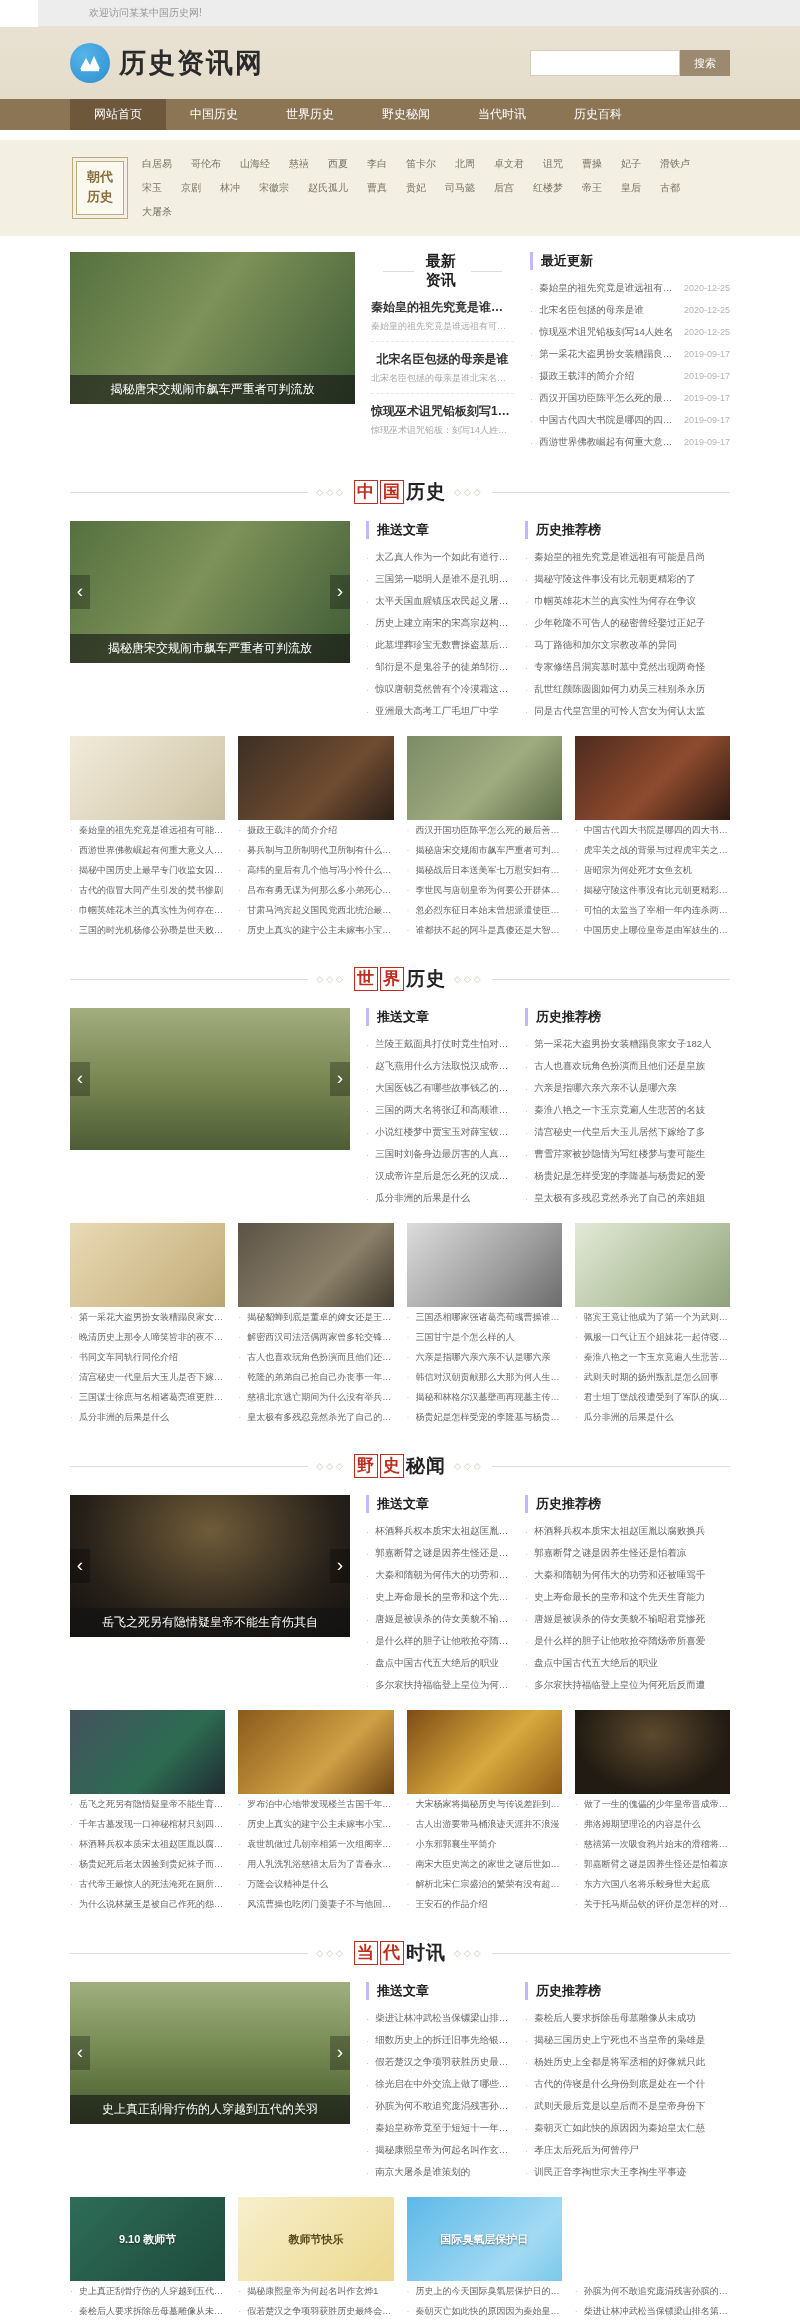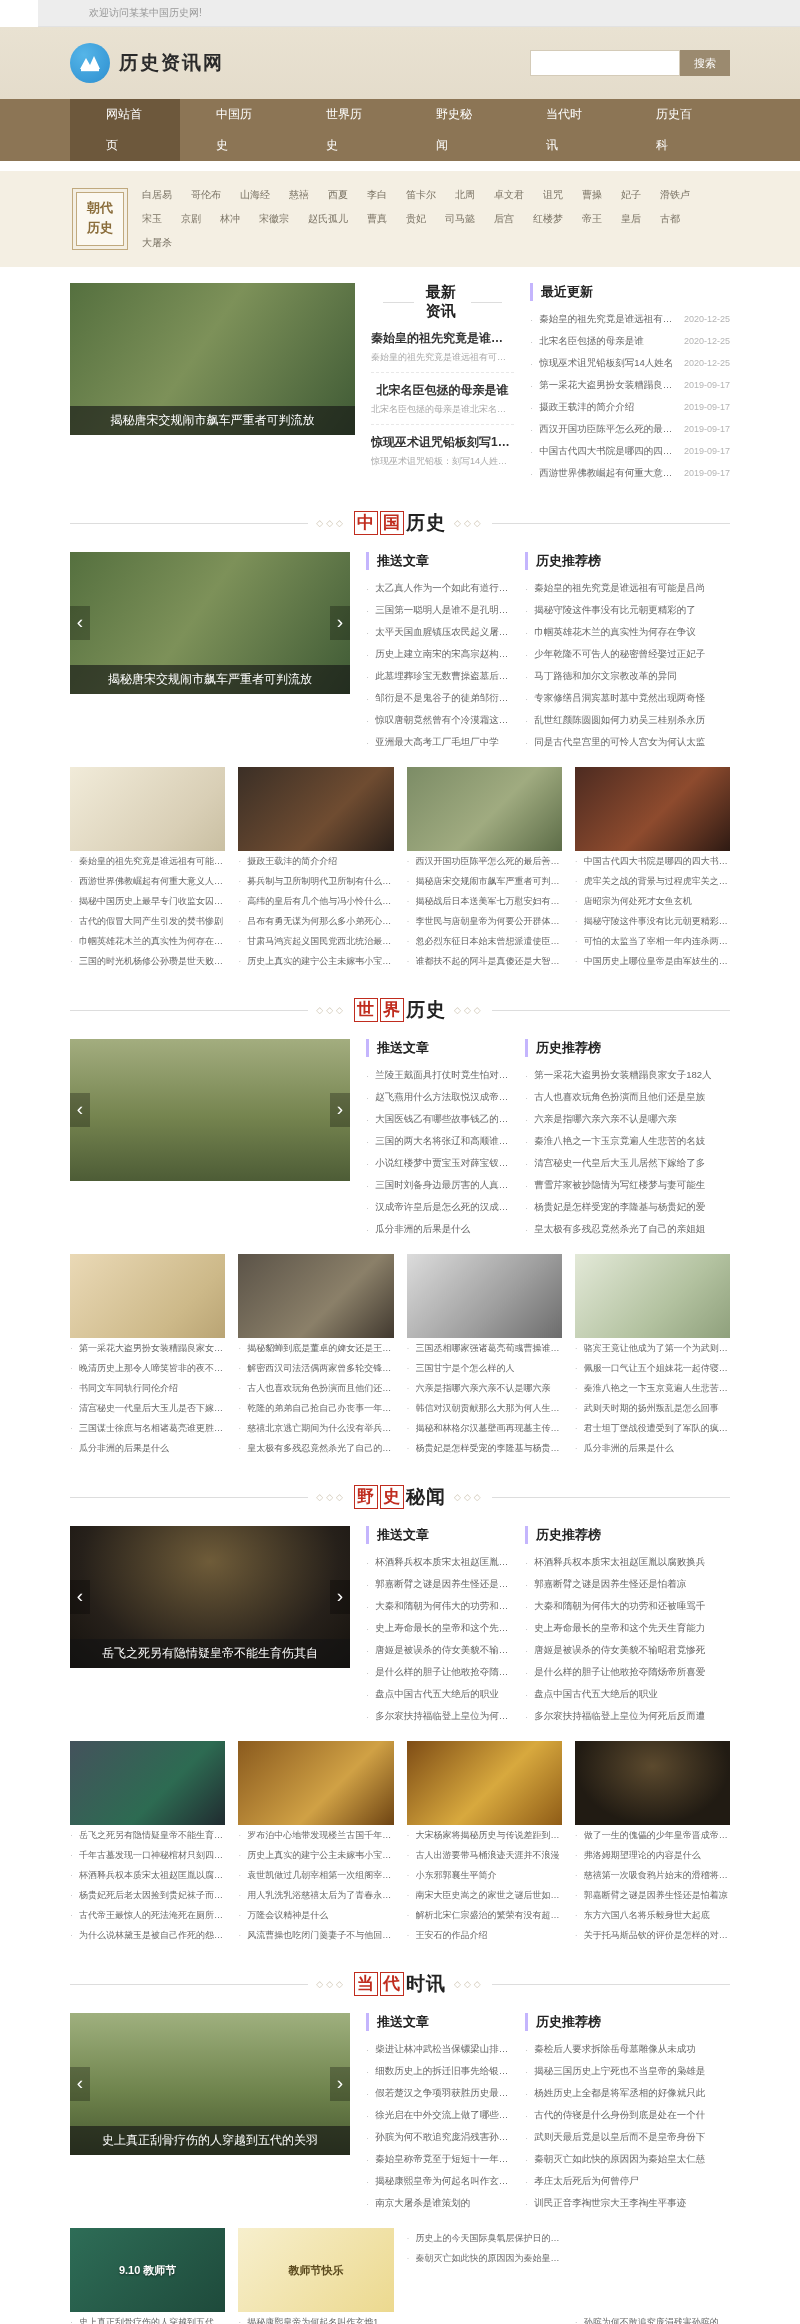--- a/index.html
+++ b/index.html
@@ -10,29 +10,29 @@
 
   
   .topbar { background:#ededed; border-bottom:1px solid #e2e2e2;margin-left:38px; }
   .topbar .container { font-size:10px; color:#999; padding:6px 0; }
 
   
   .header { background:linear-gradient(180deg,#e9e2d2,#e4dccb); }
   .header .container { display:flex; align-items:center; justify-content:space-between; padding:16px 0; }
   .logo { display:flex; align-items:center; }
   .logo-badge { width:40px; height:40px; border-radius:50%; background:radial-gradient(circle at 35% 30%,#55b5e8,#2d8fd0); display:flex; align-items:center; justify-content:center; margin-right:9px; }
-  .site-name { font-size:19px; font-weight:bold; color:#2a2a2a; letter-spacing:2px; }
+  .site-name { font-size:27px; font-weight:bold; color:#2a2a2a; letter-spacing:2px; }
   .search { display:flex; }
   .search input { width:150px; height:26px; border:1px solid #d4cbb8; background:#fff; padding:0 6px; font-size:11px; outline:none; }
   .search button { height:26px; padding:0 14px; background:#9b8a6f; border:none; color:#fff; font-size:11px; cursor:pointer; }
 
   
   .nav { background:#8c7555; }
   .nav .container { display:flex; }
-  .nav-item { display:block; padding:0 36px; line-height:31px; font-size:12px; color:#fff; }
+  .nav-item { display:block; padding:0 24px; line-height:31px; font-size:12px; color:#fff; }
   .nav-item.active { background:#6d583c; }
 
   
   .tag-strip { background:#f4efe3; padding:12px 0; margin-top:10px; }
   .tagbox { display:flex; align-items:center; }
   .tag-label { width:48px; min-height:54px; border:1px solid #c0a97e; outline:1px solid #c0a97e; outline-offset:3px; background:#fbf8f0; color:#8a6d3b; font-weight:bold; font-size:13px; text-align:center; padding:5px 0; line-height:20px; margin:4px 18px 4px 6px; flex-shrink:0; }
   .tags { flex:1; display:flex; flex-wrap:wrap; }
   .tag-link { font-size:10px; color:#7a7364; line-height:24px; margin-right:19px; white-space:nowrap; }
 
   
@@ -981,20 +981,23 @@
               <a>揭秘康熙皇帝为何起名叫作玄烨1</a>
             </div>
             <div class="li">
               <span class="dot">·</span>
               <a>假若楚汉之争项羽获胜历史最终会发生什</a>
             </div>
             <div class="li"></div>
           </div>
         </div>
         <div class="card">
+          <div class="card-img img-ozone-day-poster">
+            <span class="imgtext">国际臭氧层保护日</span>
+          </div>
           <div>
             <div class="li">
               <span class="dot">·</span>
               <a>历史上的今天国际臭氧层保护日的由来</a>
             </div>
             <div class="li">
               <span class="dot">·</span>
               <a>秦朝灭亡如此快的原因因为秦始皇太仁慈</a>
             </div>
             <div class="li"></div>

